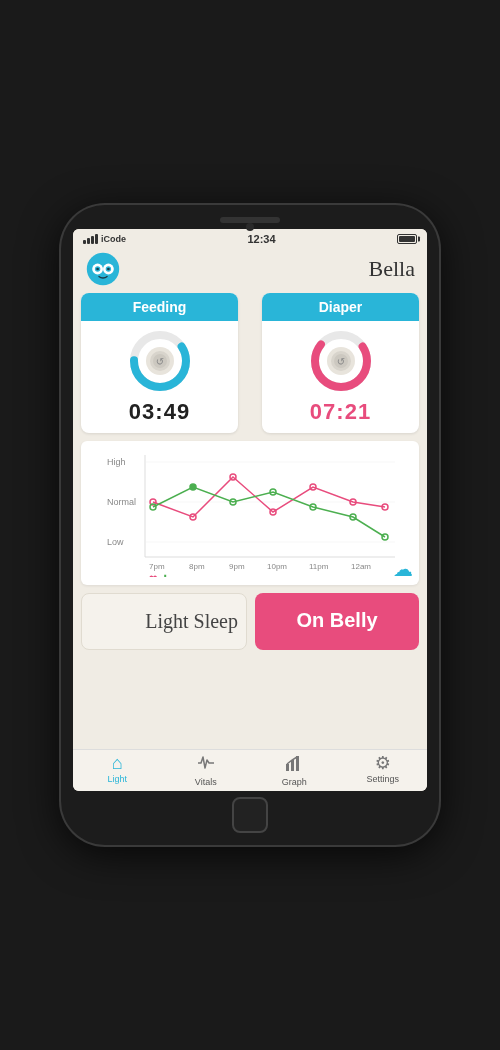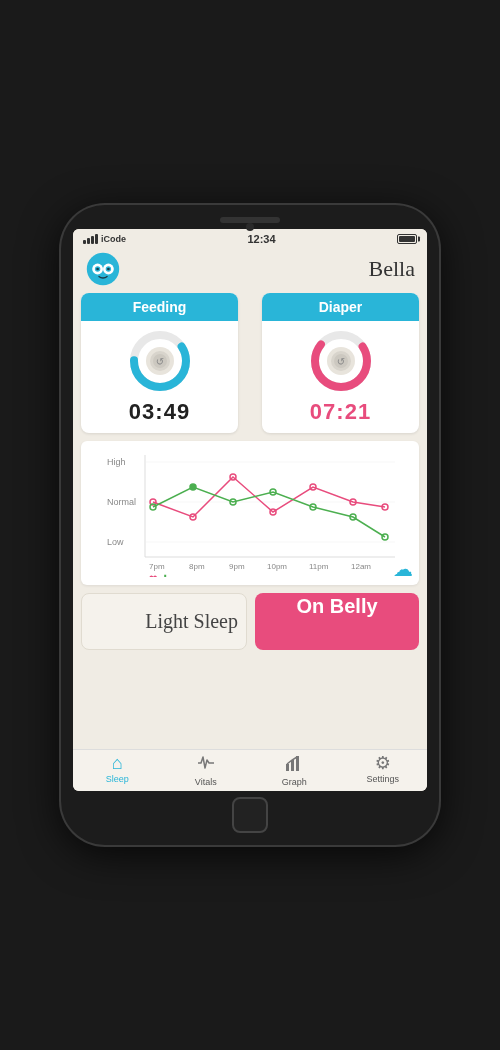--- a/index.html
+++ b/index.html
@@ -186,21 +186,21 @@
       font-size: 20px;
       font-weight: 400;
       color: #444;
       font-family: Liberation Serif, serif;
       border: 1px solid #e0dbd0;
     }
     .position-card {
       flex: 1;
       background: #e84c7d;
       border-radius: 8px;
-      padding: 2px 8px;
+      padding: 16px 8px;
       text-align: center;
       font-size: 20px;
       font-weight: 700;
       color: white;
     }
 
     
     .tab-bar {
       background: #f5f2ec;
       border-top: 1px solid #ddd;
@@ -361,21 +361,21 @@
         </div>
         <div class="position-card">
           <span>On Belly</span>
         </div>
       </div>
     </div>
 
     <div class="tab-bar">
       <div class="tab-item active">
         <span class="tab-icon" style="color:#29b5d8;">⌂</span>
-        <span class="tab-label">Sleep</span>
+        <span class="tab-label">Light</span>
       </div>
       <div class="tab-item">
         <span class="tab-icon" style="color:#777;">
           <svg width="18" height="18" viewBox="0 0 18 18">
             <polyline points="1,9 4,9 6,3 8,14 10,6 12,9 17,9" fill="none" stroke="#777" stroke-width="1.5" stroke-linejoin="round"></polyline>
           </svg>
         </span>
         <span class="tab-label">Vitals</span>
       </div>
       <div class="tab-item">

